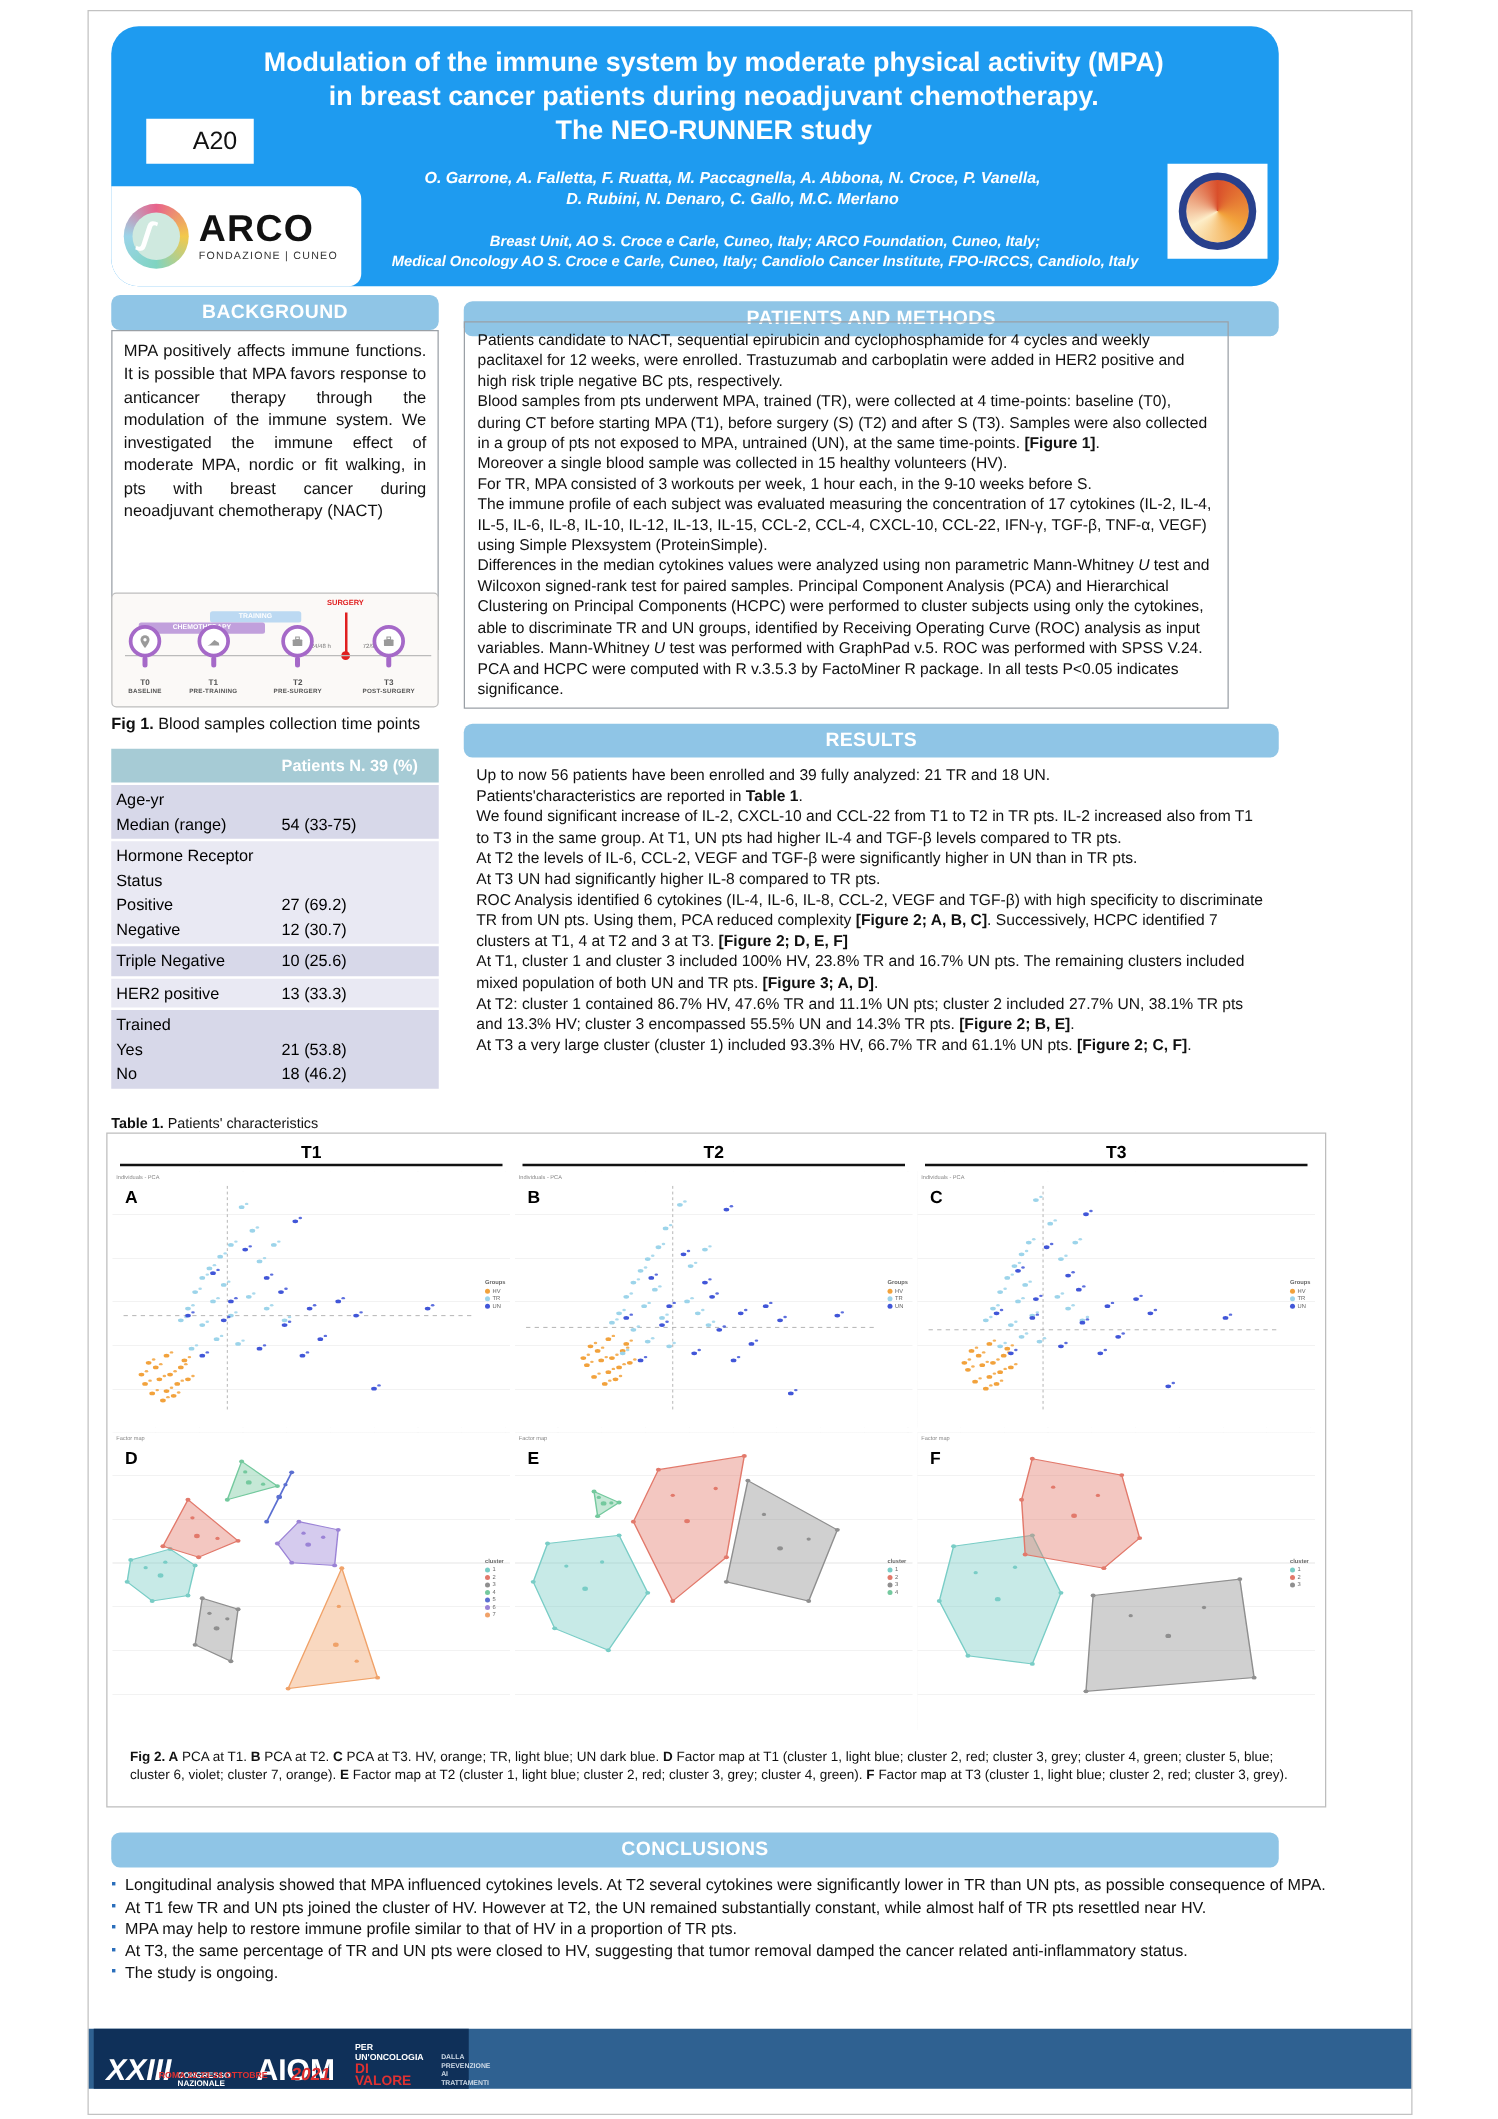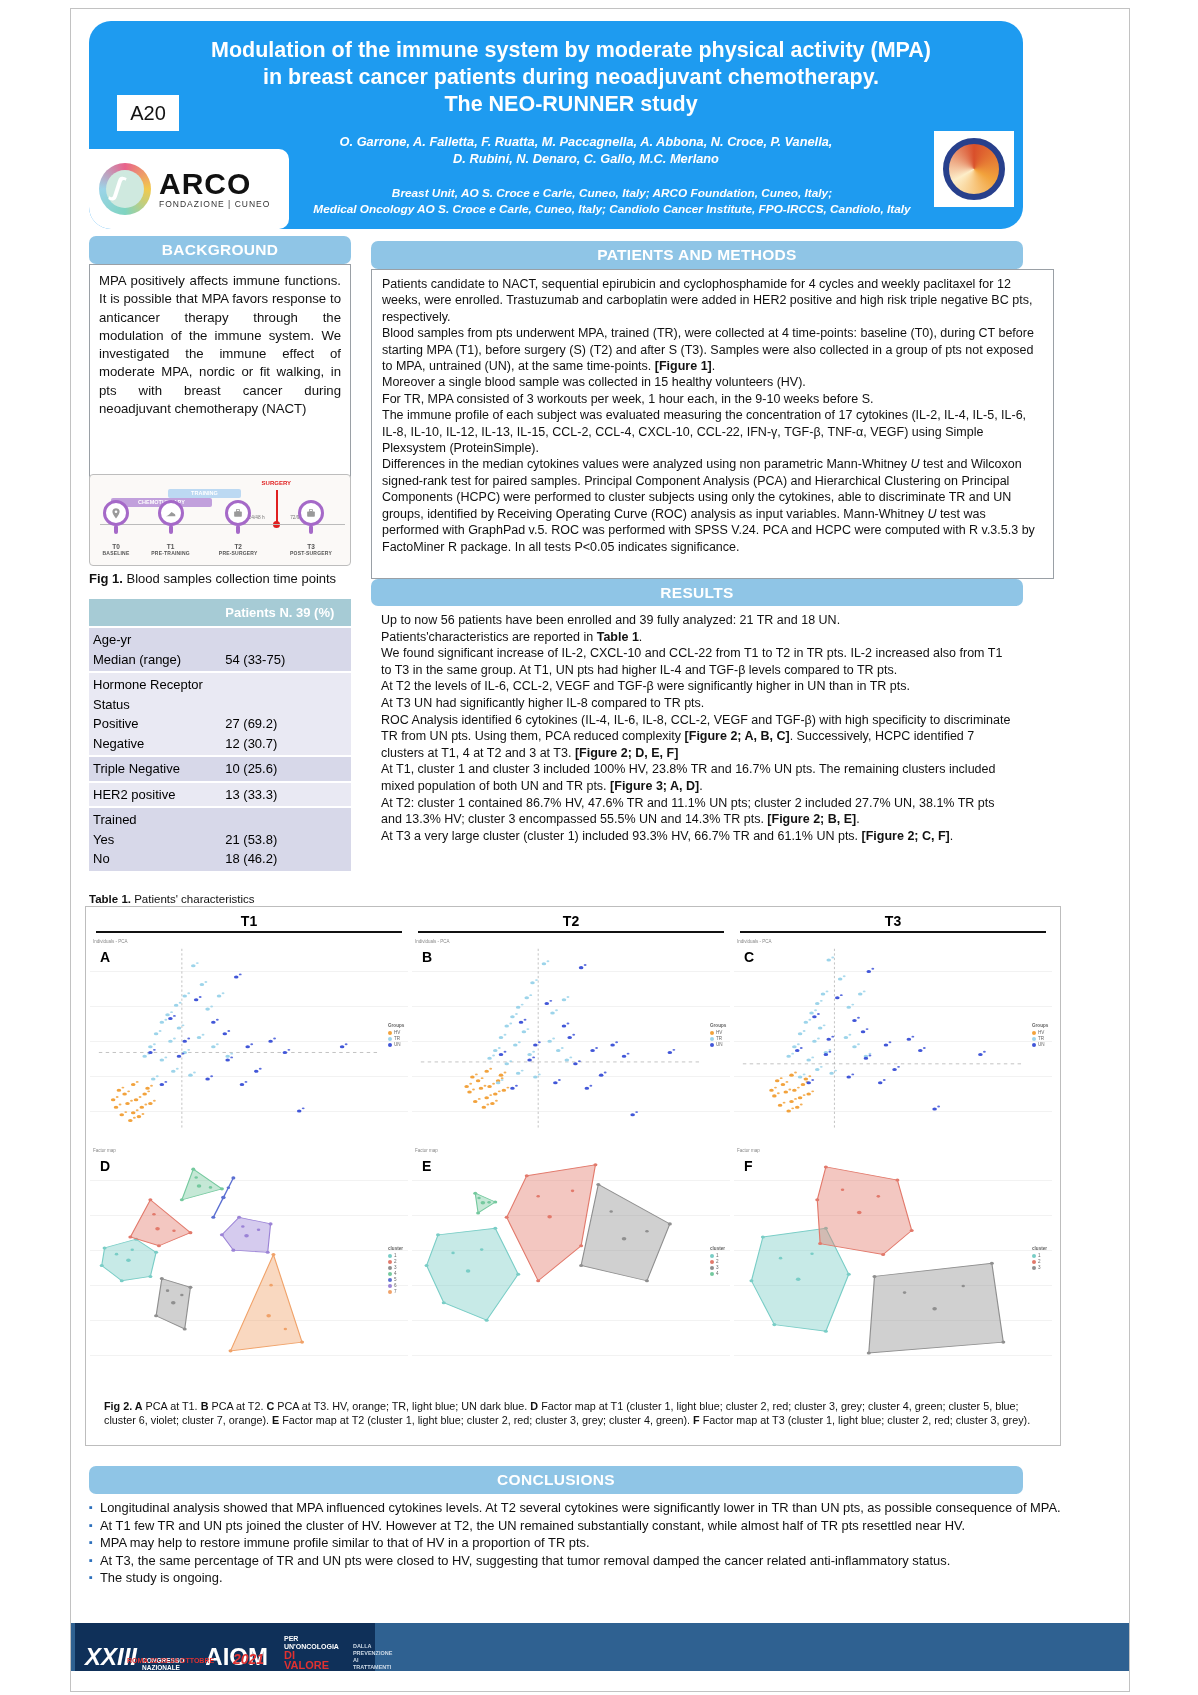--- a/index.html
+++ b/index.html
@@ -2,21 +2,21 @@
 <html><head>
 <meta charset="utf-8">
 <style>
   html,body{margin:0;padding:0;background:#fff;font-family:"Liberation Sans",sans-serif;}
   .page{position:relative;width:1198px;height:1695px;background:#fff;overflow:hidden;}
   .poster{position:absolute;left:70px;top:8px;width:1058px;height:1682px;background:#fff;border:1px solid #c2c2c2;}
 
   
   .hdr{position:absolute;left:18px;top:12px;width:934px;height:208px;background:#1E9BF0;border-radius:22px;}
   .hdr-title{position:absolute;left:60px;right:30px;top:16px;text-align:center;color:#fff;font-weight:bold;font-size:21.5px;line-height:27px;}
-  .badge{position:absolute;left:28px;top:74px;width:62px;height:36px;background:#fff;color:#111;font-size:20px;display:flex;align-items:center;justify-content:center;}
+  .badge{position:absolute;left:28px;top:74px;width:62px;height:36px;background:#fff;color:#111;font-size:20px;display:flex;align-items:center;justify-content:center;padding-left:24px;}
   .authors{position:absolute;left:180px;right:120px;top:112px;text-align:center;color:#fff;font-weight:bold;font-style:italic;font-size:12.8px;line-height:17px;}
   .affils{position:absolute;left:150px;right:38px;top:164px;text-align:center;color:#fff;font-weight:bold;font-style:italic;font-size:11.8px;line-height:16px;}
   .arco{position:absolute;left:0px;top:128px;width:200px;height:80px;background:#fff;border-radius:0 10px 10px 22px;display:flex;align-items:center;padding-left:10px;box-sizing:border-box;}
   .arco-emblem{width:52px;height:52px;border-radius:50%;background:conic-gradient(#e8638c,#f2c94c,#7fd4c1,#9bd4e8,#e8638c);position:relative;flex:0 0 auto;}
   .arco-emblem:after{content:"";position:absolute;left:7px;top:7px;right:7px;bottom:7px;border-radius:50%;background:#cfe9df;}
   .arco-dna{position:absolute;z-index:2;left:14px;top:8px;color:#fff;font-size:28px;font-weight:bold;transform:rotate(18deg);}
   .arco-txt{margin-left:8px;}
   .arco-name{font-size:30px;font-weight:bold;color:#111;letter-spacing:1px;line-height:30px;}
   .arco-sub{font-size:8.5px;color:#333;letter-spacing:1px;}
   .crest{position:absolute;left:845px;top:110px;width:80px;height:76px;background:#fff;display:flex;align-items:center;justify-content:center;}
@@ -51,21 +51,21 @@
   .tbl-h .c2{margin-left:52%;}
   .grp{display:block;margin-bottom:2px;padding:2px 0;}
   .grp.shade{background:#D7D8E9;} .grp.lite{background:#E9E9F3;}
   .trow{display:flex;line-height:19.5px;}
   .trow .c1{width:52%;padding-left:4px;box-sizing:border-box;}
   .trow .c2{width:48%;}
   .tbl-cap{position:absolute;left:18px;top:884px;width:262px;font-size:11.5px;color:#111;}
 
   
   .pm-bar{position:absolute;left:300px;top:232px;width:652px;height:28px;}
-  .pm-box{position:absolute;left:300px;top:260px;width:683px;height:310px;border:1px solid #9aa0a6;box-sizing:border-box;padding:6px 10px;font-size:12.5px;line-height:16.4px;color:#111;}
+  .pm-box{position:absolute;left:300px;top:248px;width:612px;height:310px;border:1px solid #9aa0a6;box-sizing:border-box;padding:6px 10px;font-size:12.5px;line-height:16.4px;color:#111;}
   .res-bar{position:absolute;left:300px;top:570px;width:652px;height:27px;}
   .res-box{position:absolute;left:300px;top:599px;width:652px;height:296px;padding:4px 10px;box-sizing:border-box;font-size:12.5px;line-height:16.6px;color:#111;}
 
   
   .fig2{position:absolute;left:14px;top:897px;width:976px;height:540px;border:1px solid #bdbdbd;box-sizing:border-box;background:#fff;}
   .f2col{position:absolute;top:6px;width:318px;height:470px;}
   .f2c0{left:4px;} .f2c1{left:326px;} .f2c2{left:648px;}
   .f2title{font-weight:bold;font-size:14px;text-align:center;border-bottom:2px solid #111;padding-bottom:2px;margin:0 6px;}
   .panel{position:relative;margin-top:4px;background:
      repeating-linear-gradient(#fff 0 34px,#f2f2f2 34px 35px),

